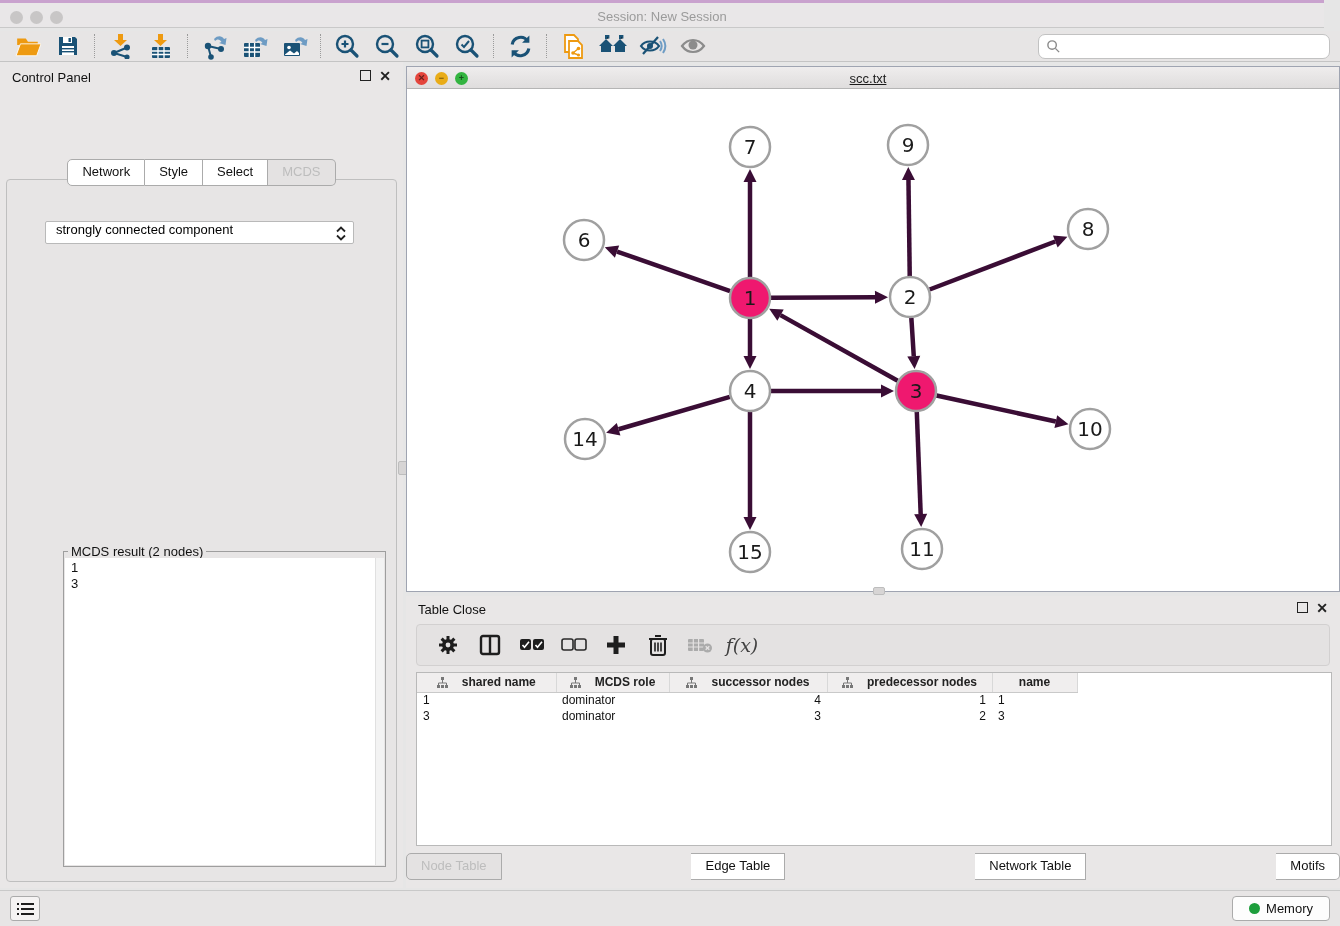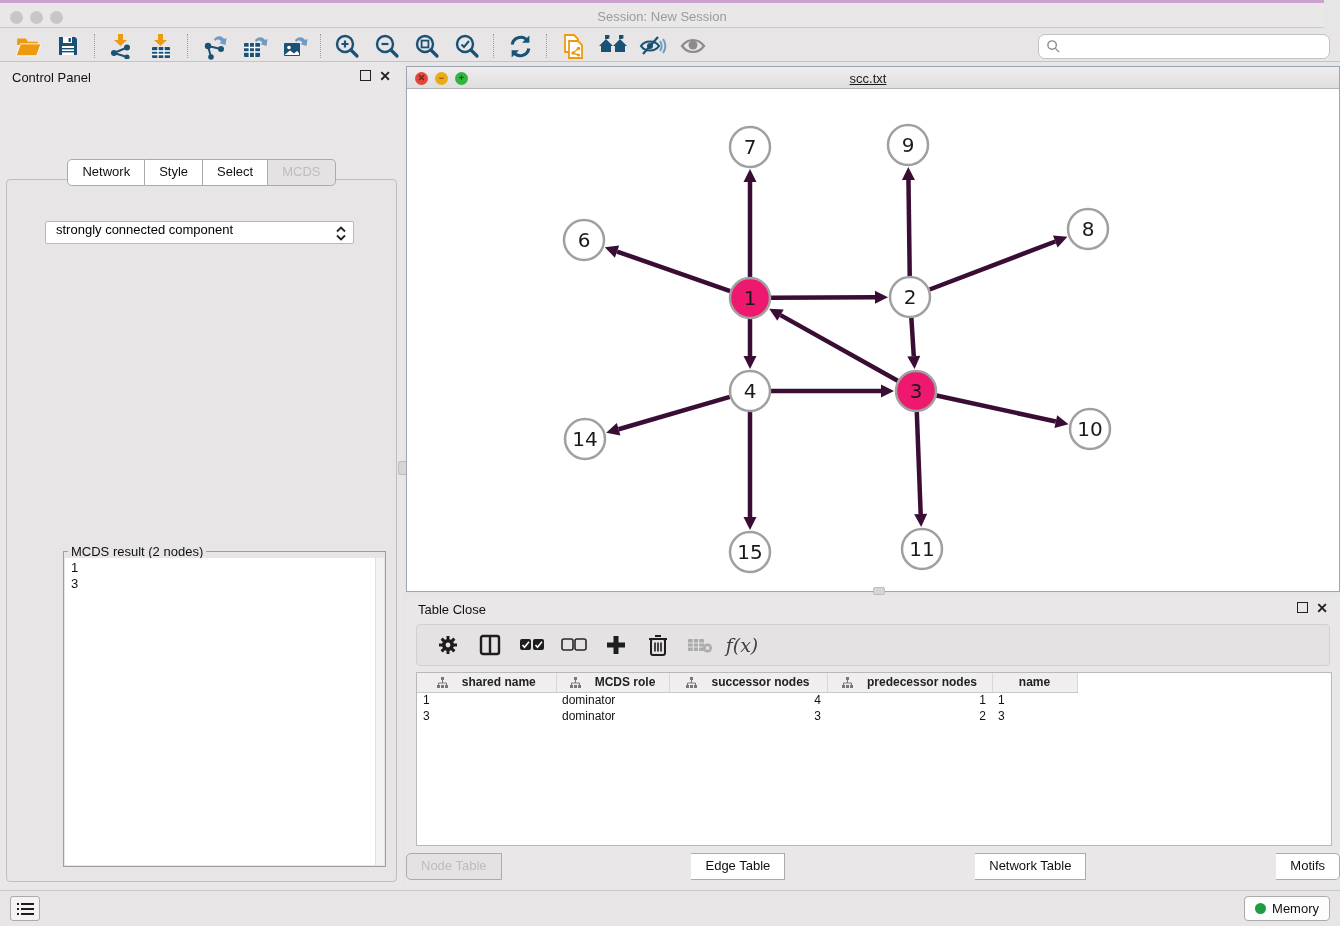--- a/index.html
+++ b/index.html
@@ -67,21 +67,21 @@
   table.node-table { border-collapse:collapse; font-size:12px; }
   table.node-table th { background:#F0EEEE; border-right:1px solid #D8D8D8; border-bottom:1px solid #C9C9C9; font-weight:bold; color:#222; height:19px; padding:0 4px; white-space:nowrap; }
   table.node-table td { height:16px; padding:0 6px; color:#111; white-space:nowrap; }
   th .hdr-inner { display:flex; align-items:center; justify-content:center; gap:14px; }
   .col-num { text-align:right; }
   .tp-tabs { position:absolute; left:0; right:0; bottom:8px; display:flex; justify-content:space-between; }
 
   
   .status-bar { position:absolute; left:0; top:890px; width:1340px; height:36px; background:#E7E5E5; border-top:1px solid #C9C9C9; }
   .list-btn { position:absolute; left:10px; top:5px; width:30px; height:25px; background:#F5F3F3; border:1px solid #ABABAB; border-radius:3px; display:flex; align-items:center; justify-content:center; cursor:pointer; }
-  .memory-btn { position:absolute; right:10px; top:5px; height:25px; background:#FDFDFD; border:1px solid #ABABAB; border-radius:4px; display:flex; align-items:center; gap:6px; padding:0 10px; font-size:13px; color:#111; cursor:pointer; }
+  .memory-btn { position:absolute; right:10px; top:5px; height:25px; background:#FDFDFD; border:1px solid #ABABAB; border-radius:4px; display:flex; align-items:center; gap:6px; padding:0 16px; font-size:13px; color:#111; cursor:pointer; }
   .mem-dot { width:11px; height:11px; border-radius:50%; background:#1D9E3C; }
 </style>
 </head>
 <body>
 
 <div class="titlebar">
   <span class="traffic t1"></span>
   <span class="traffic t2"></span>
   <span class="traffic t3"></span>
   <div class="titlebar-title">Session: New Session</div>

